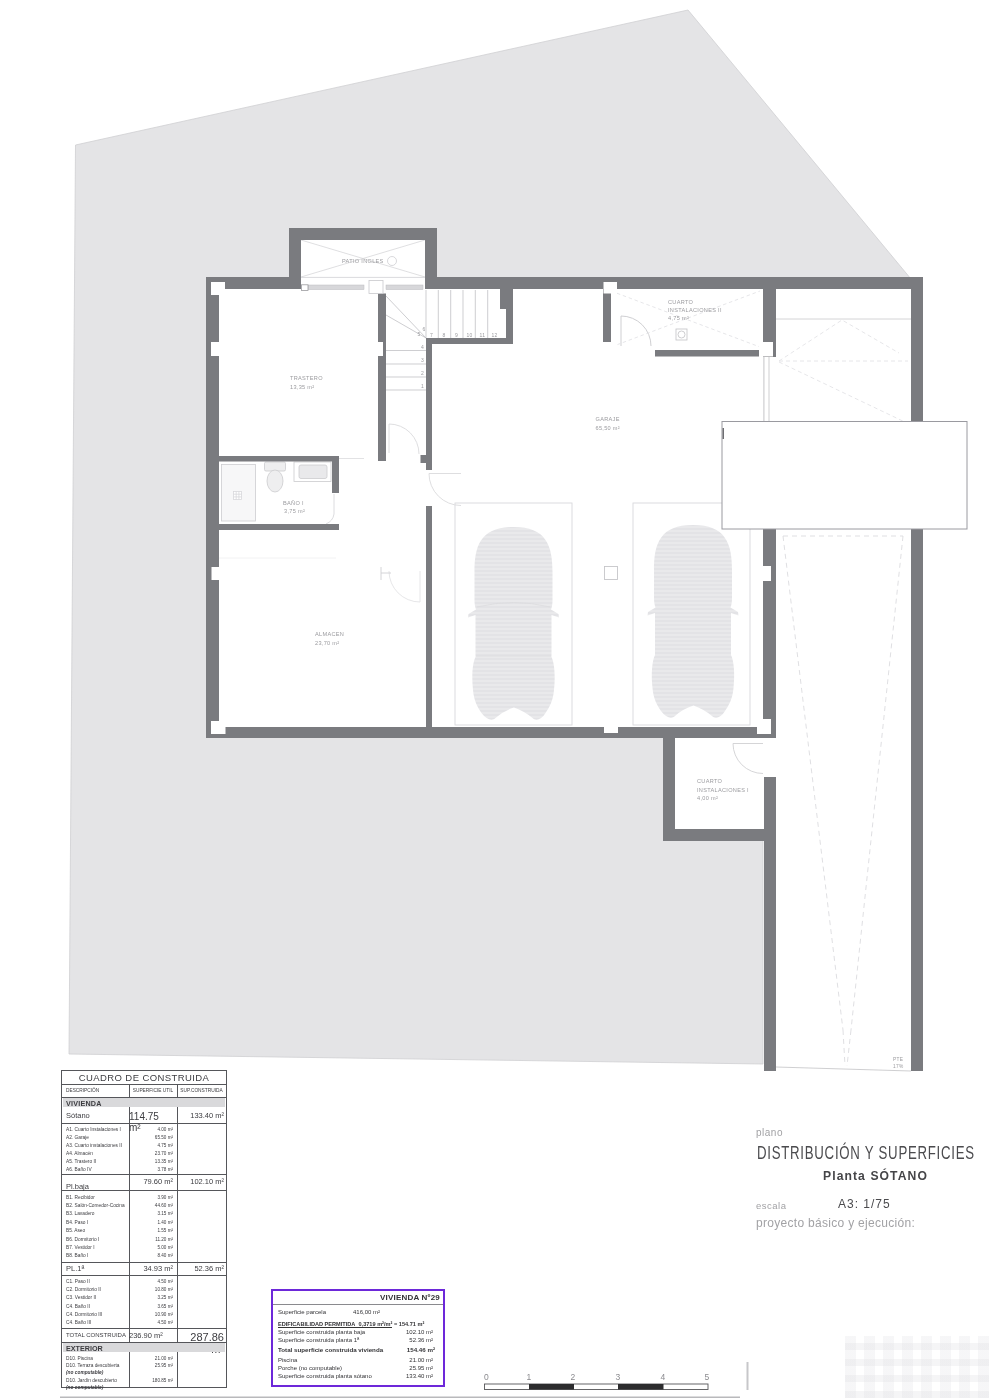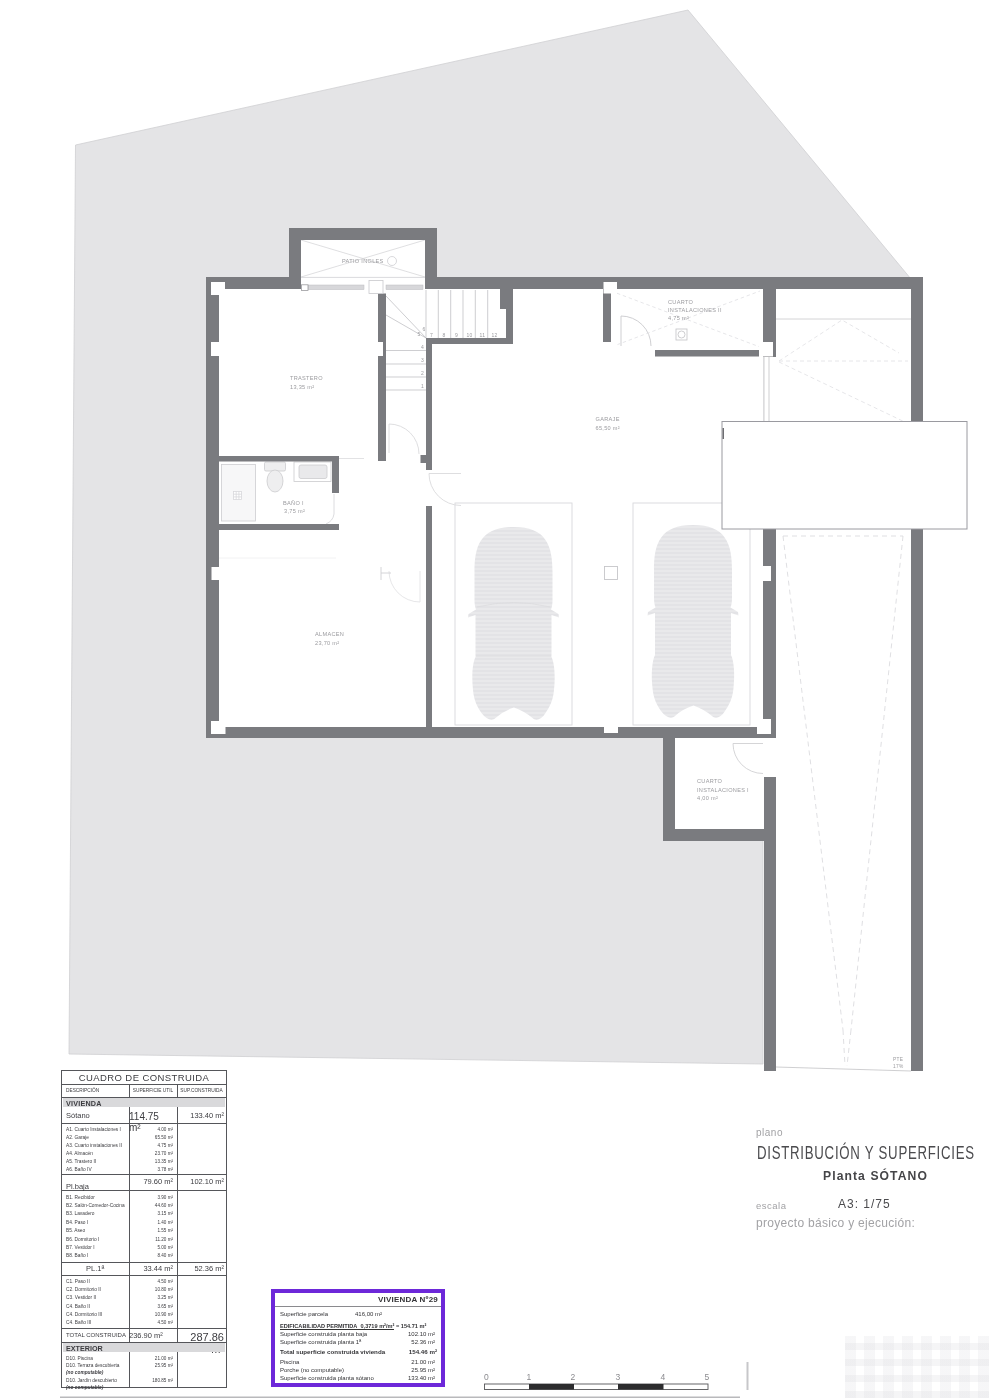--- a/index.html
+++ b/index.html
@@ -372,43 +372,43 @@
 
   <div style="position:absolute;left:4px;top:111px;font-size:7.5px;">Pl.baja</div>
   <div style="position:absolute;left:67px;width:44px;top:106px;font-size:7.5px;text-align:right;">79.60 m²</div>
   <div style="position:absolute;left:115px;width:47px;top:106px;font-size:7.5px;text-align:right;">102.10 m²</div>
 
   <div style="position:absolute;left:4px;top:122.5px;font-size:4.8px;line-height:8.4px;white-space:nowrap;">
     B1. Recibidor<br>B2. Salón-Comedor-Cocina<br>B3. Lavadero<br>B4. Paso I<br>B5. Aseo<br>B6. Dormitorio I<br>B7. Vestidor I<br>B8. Baño I</div>
   <div style="position:absolute;left:67px;width:44px;top:122.5px;font-size:4.6px;line-height:8.4px;text-align:right;">
     3.90 m²<br>44.60 m²<br>3.15 m²<br>1.40 m²<br>1.55 m²<br>11.20 m²<br>5.00 m²<br>8.40 m²</div>
 
-  <div style="position:absolute;left:4px;top:193px;font-size:7.5px;margin-left:20px;">PL.1ª</div>
-  <div style="position:absolute;left:67px;width:44px;top:193px;font-size:7.5px;text-align:right;">33.44 m²</div>
+  <div style="position:absolute;left:4px;top:193px;font-size:7.5px;">PL.1ª</div>
+  <div style="position:absolute;left:67px;width:44px;top:193px;font-size:7.5px;text-align:right;">34.93 m²</div>
   <div style="position:absolute;left:115px;width:47px;top:193px;font-size:7.5px;text-align:right;">52.36 m²</div>
 
   <div style="position:absolute;left:4px;top:207px;font-size:4.8px;line-height:8.2px;white-space:nowrap;">
     C1. Paso II<br>C2. Dormitorio II<br>C3. Vestidor II<br>C4. Baño II<br>C4. Dormitorio III<br>C4. Baño III</div>
   <div style="position:absolute;left:67px;width:44px;top:207px;font-size:4.6px;line-height:8.2px;text-align:right;">
     4.50 m²<br>10.80 m²<br>3.25 m²<br>3.65 m²<br>10.90 m²<br>4.50 m²</div>
 
   <div style="position:absolute;left:4px;top:260.5px;font-size:6px;">TOTAL CONSTRUIDA</div>
   <div style="position:absolute;left:67px;width:44px;top:259.5px;font-size:7.5px;text-align:left;">236.90 m²</div>
   <div style="position:absolute;left:115px;width:47px;top:259.5px;font-size:11px;text-align:right;">287.86 m²</div>
 
   <div style="position:absolute;left:1px;right:1px;top:272px;height:9px;background:#d9d9db;"></div>
   <div style="position:absolute;left:4px;top:272.5px;font-size:7.2px;font-weight:bold;">EXTERIOR</div>
 
   <div style="position:absolute;left:4px;top:284px;font-size:4.8px;line-height:7.2px;white-space:nowrap;">
     D10. Piscina<br>D10. Terraza descubierta<br><i><b>(no computable)</b></i><br>D10. Jardín descubierto<br><i><b>(no computable)</b></i></div>
   <div style="position:absolute;left:67px;width:44px;top:284px;font-size:4.6px;line-height:7.2px;text-align:right;">
     21.00 m²<br>25.95 m²<br>&nbsp;<br>180.85 m²</div>
 </div>
 
-<div id="viv29" style="position:absolute;left:271px;top:1289px;width:174px;height:98px;border:4px solid #6d28d9;box-sizing:border-box;color:#333336;font-size:6px;">
+<div id="viv29" style="position:absolute;left:271px;top:1289px;width:174px;height:98px;border:2px solid #6d28d9;box-sizing:border-box;color:#333336;font-size:6px;">
 
   <div style="position:absolute;right:3px;top:2px;font-size:8px;font-weight:bold;letter-spacing:0.2px;">VIVIENDA Nº29</div>
   <div style="position:absolute;left:0;right:0;top:13px;height:1px;background:#8a8a8e;"></div>
 
   <div style="position:absolute;left:5px;top:18px;">Superficie parcela</div>
   <div style="position:absolute;left:80px;top:18px;">416,00 m²</div>
 
   <div style="position:absolute;left:5px;top:29.5px;font-size:5.6px;font-weight:bold;white-space:nowrap;"><span style="border-bottom:0.8px solid #333;">EDIFICABILIDAD PERMITIDA&nbsp; 0,3719 m²/m²</span> = 154.71 m²</div>
 
   <div style="position:absolute;left:5px;top:37.5px;">Superficie construida planta baja</div>

